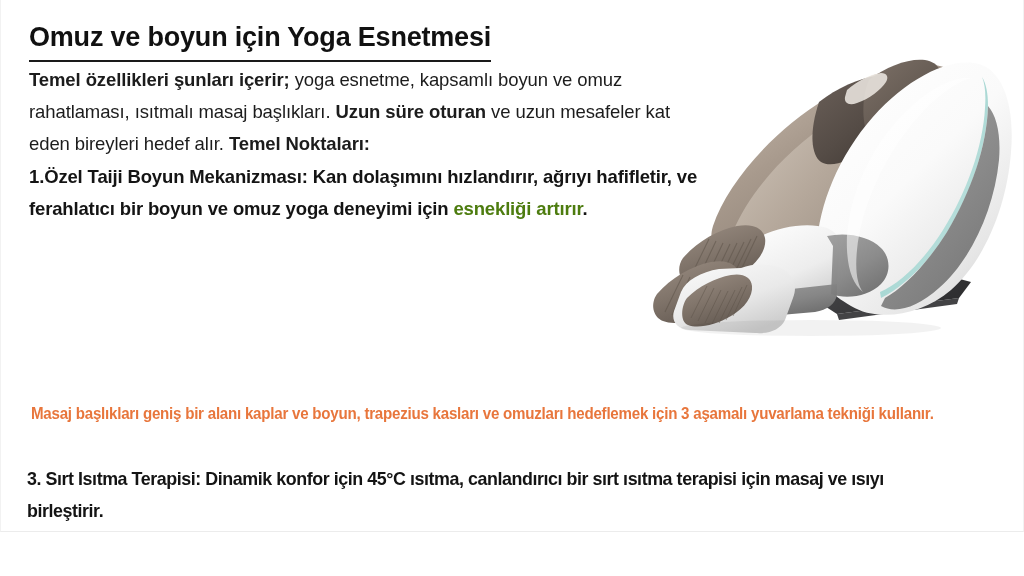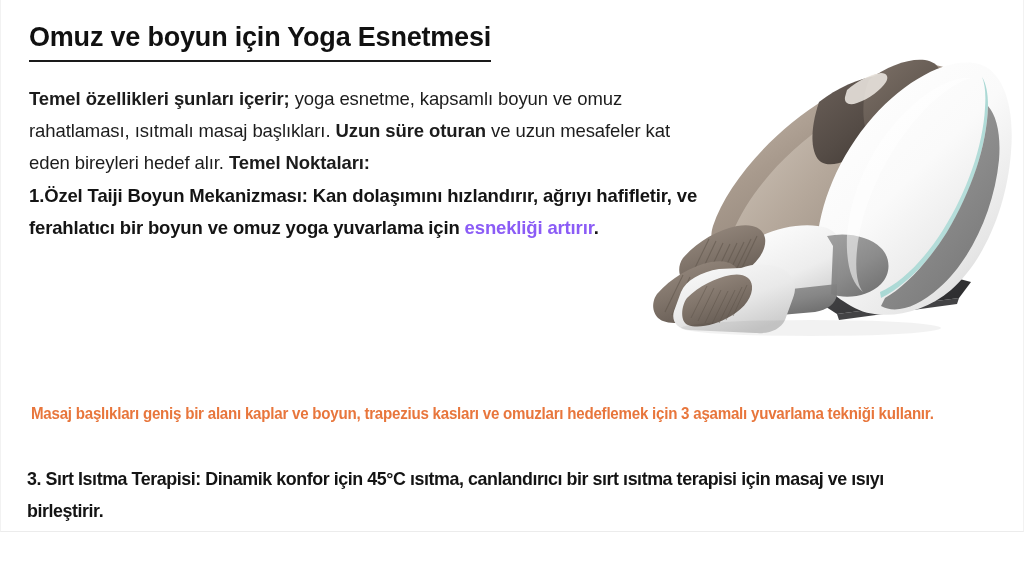--- a/index.html
+++ b/index.html
@@ -47,24 +47,24 @@
     display: inline-block;
   }
 
   .para {
     font-size: 18.5px;
     color: #1c1c1c;
     line-height: 1.74;
     margin: 6px 0 0 0;
     letter-spacing: -0.1px;
   }
-  .para.intro { margin-top: 21px; }
+  .para.intro { margin-top: 2px; }
 
   .b { font-weight: bold; }
-  .red { color: #8b5cf6; font-weight: bold; }
+  .red { color: #4d7c0f; font-weight: bold; }
 
   .item-bold {
     font-weight: bold;
     font-size: 18.5px;
     color: #141414;
     line-height: 1.72;
     letter-spacing: -0.15px;
     margin: 1px 0 0 0;
   }
   .item-2 { margin-top: 4px; }
@@ -114,21 +114,21 @@
 <body>
 
 <div id="page">
 
   <div id="text-col">
 
     <h1 class="page-title">Omuz ve boyun için Yoga Esnetmesi</h1>
 
     <p class="para intro"><span class="b">Temel özellikleri şunları içerir;</span><span> yoga esnetme, kapsamlı boyun ve omuz rahatlaması, ısıtmalı masaj başlıkları. </span><span class="b">Uzun süre oturan</span><span> ve uzun mesafeler kat eden bireyleri hedef alır. </span><span class="b">Temel Noktaları:</span></p>
 
-    <p class="item-bold item-1"><span>1.</span><span>Özel Taiji Boyun Mekanizması: Kan dolaşımını hızlandırır, ağrıyı hafifletir, ve ferahlatıcı bir boyun ve omuz yoga yuvarlama için </span><span class="red">esnekliği artırır</span><span>.</span></p>
+    <p class="item-bold item-1"><span>1.</span><span>Özel Taiji Boyun Mekanizması: Kan dolaşımını hızlandırır, ağrıyı hafifletir, ve ferahlatıcı bir boyun ve omuz yoga deneyimi için </span><span class="red">esnekliği artırır</span><span>.</span></p>
 
 
   </div>
 
   <div id="orange-block">Masaj başlıkları geniş bir alanı kaplar ve boyun, trapezius kasları ve omuzları hedeflemek için 3 aşamalı yuvarlama tekniği kullanır.</div>
 
   <div id="final-para">3. Sırt Isıtma Terapisi: Dinamik konfor için 45°C ısıtma, canlandırıcı bir sırt ısıtma terapisi için masaj ve ısıyı birleştirir.</div>
 
   <div id="chair-wrap">
     <svg viewBox="0 0 384 300" xmlns="http://www.w3.org/2000/svg">

